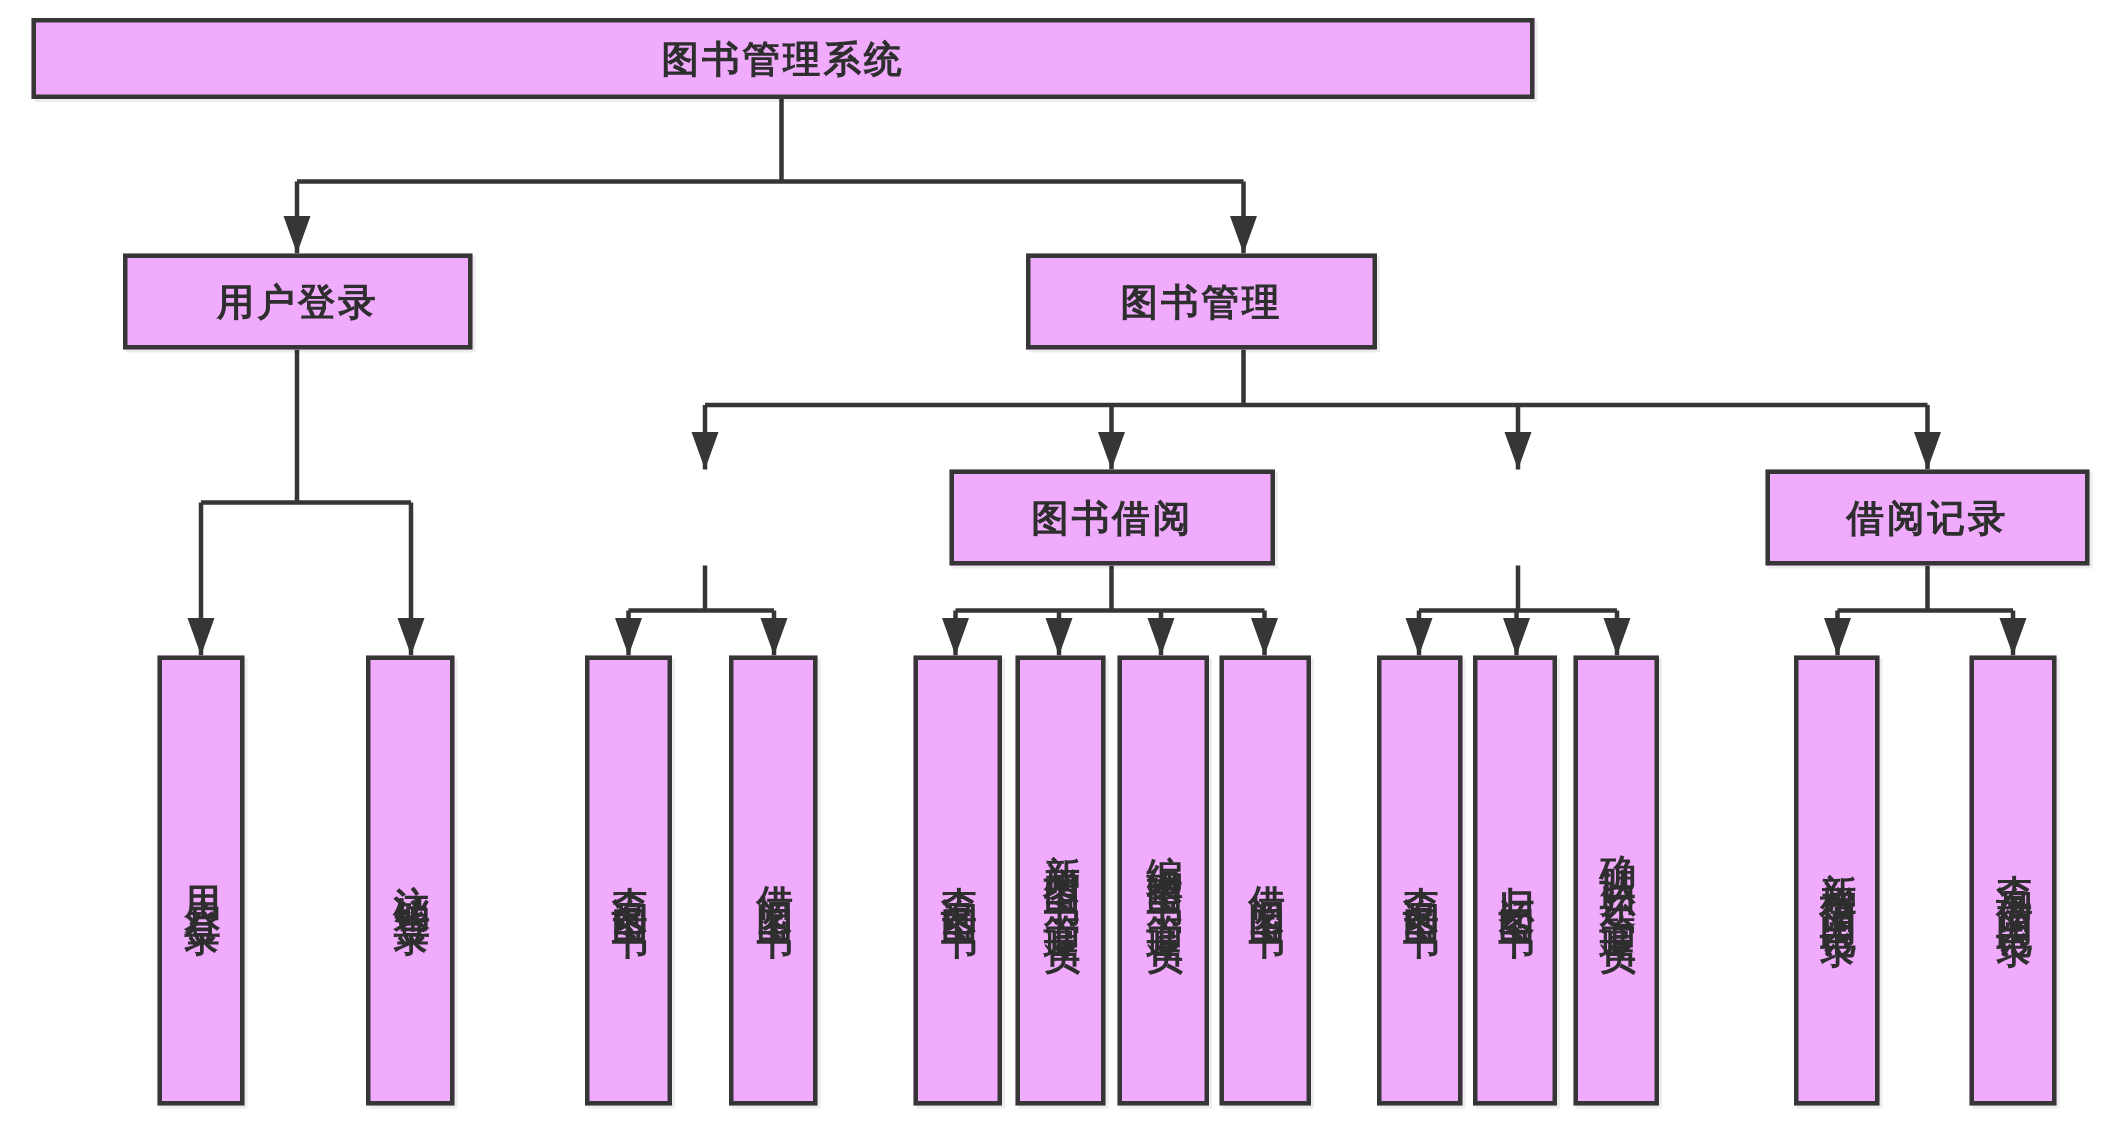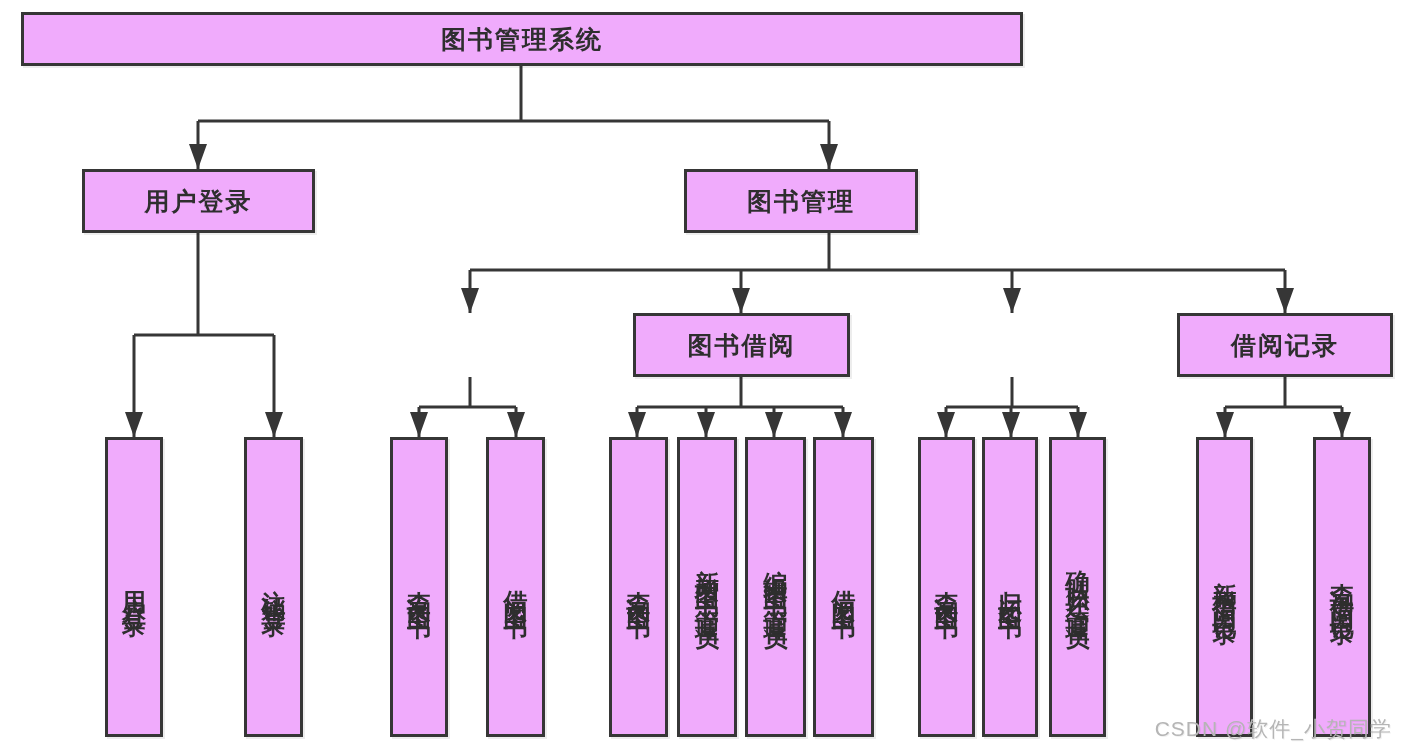--- a/index.html
+++ b/index.html
@@ -85,14 +85,13 @@
   <div class="node v" style="left:745px;top:437px;width:61px;height:300px">编辑图书（管理员）</div>
   <div class="node v" style="left:813px;top:437px;width:61px;height:300px">借阅图书</div>
 
   <div class="node v" style="left:918px;top:437px;width:57px;height:300px">查询图书</div>
   <div class="node v" style="left:982px;top:437px;width:56px;height:300px">归还图书</div>
   <div class="node v" style="left:1049px;top:437px;width:57px;height:300px">确认归还（管理员）</div>
 
   <div class="node v" style="left:1196px;top:437px;width:57px;height:300px">新增借阅记录</div>
   <div class="node v" style="left:1313px;top:437px;width:58px;height:300px">查询借阅记录</div>
 
-  <div class="watermark">CSDN @软件_小贺同学</div>
 </div>
 
 </body></html>

